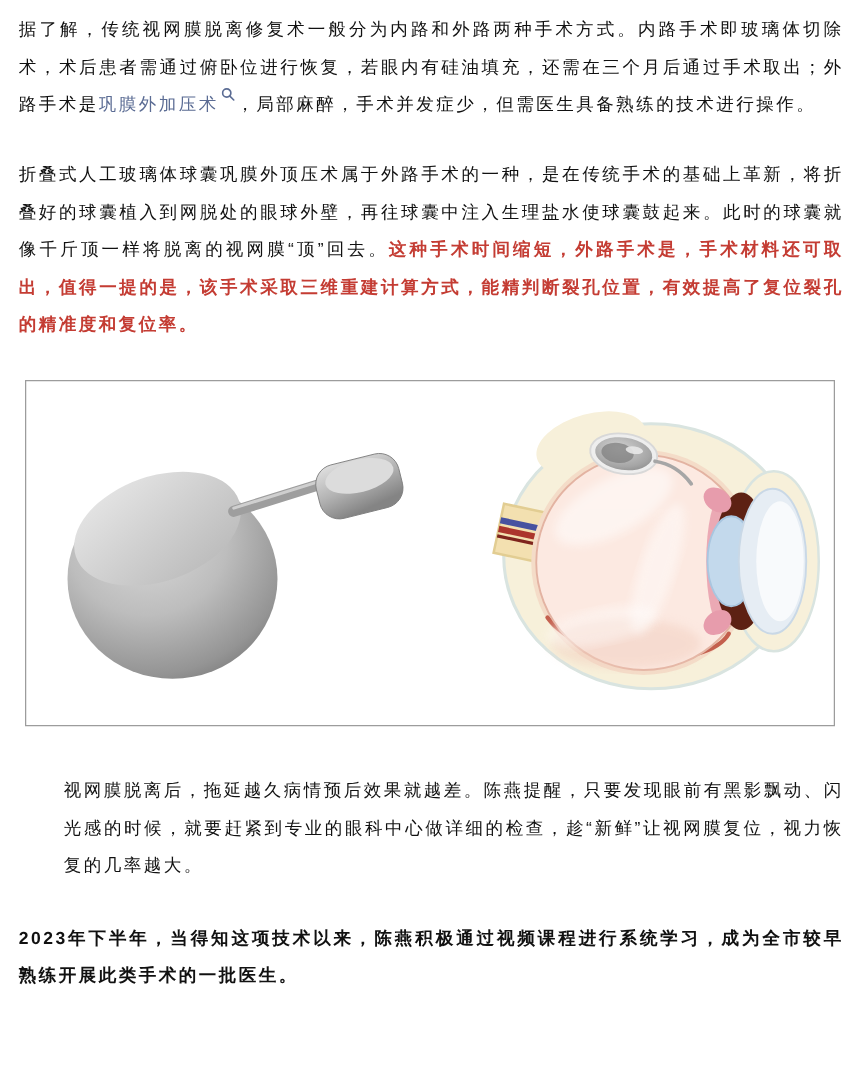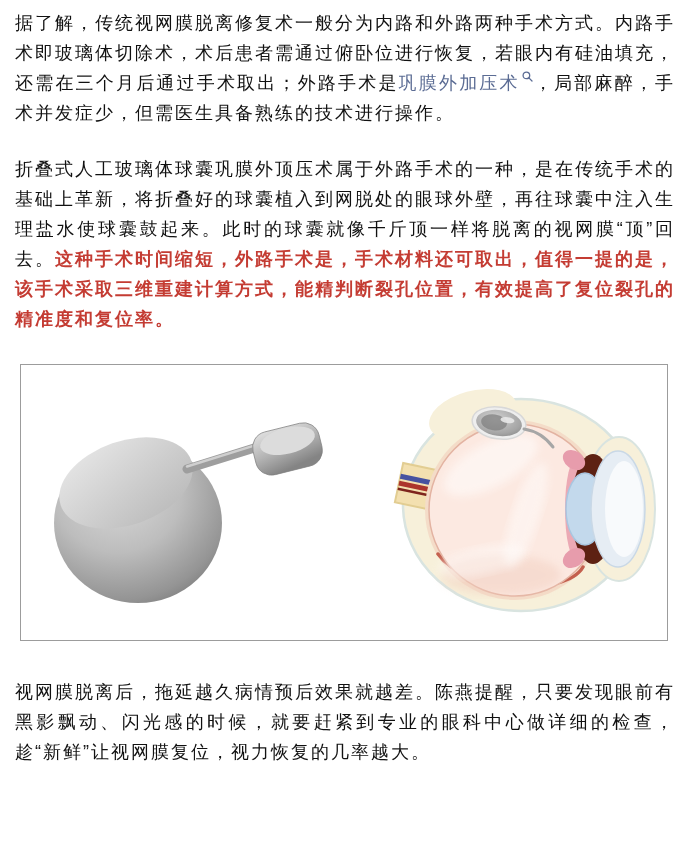--- a/index.html
+++ b/index.html
@@ -10,21 +10,21 @@
   }
   html,body{margin:0;padding:0;background:#ffffff;}
   body{
     width:690px;height:867px;overflow:hidden;
     font-family:"Liberation Sans","DejaVu Sans",sans-serif;
     color:var(--body-text);
   }
   .article{padding:8px 15px 0 15px;}
   .para{
     margin:0 0 26px 0;
-    font-size:18px;
+    font-size:14px;
     line-height:30px;
     letter-spacing:2px;
     text-align:justify;
     color:var(--body-text);
   }
   .entity-link{
     color:var(--link);
     text-decoration:none;
     cursor:pointer;
     white-space:nowrap;
@@ -43,21 +43,21 @@
   .figure{
     margin:30px 0 36px 5px;
     width:646px;height:275px;
     border:1px solid var(--figure-border);
     background:#ffffff;
     padding:0;
     box-sizing:content-box;
   }
   .figure svg{display:block;}
   .para.bold{font-weight:700;margin-bottom:0;}
-  .para.last-normal{margin-bottom:28px;}
+  .para.last-normal{margin-bottom:28px;margin-left:36px;}
 </style>
 </head>
 <body>
 
 <div class="article">
 
   <p class="para"><span>据了解，传统视网膜脱离修复术一般分为内路和外路两种手术方式。内路手术即玻璃体切除术，术后患者需通过俯卧位进行恢复，若眼内有硅油填充，还需在三个月后通过手术取出；外路手术是</span><a class="entity-link"><span>巩膜外加压术</span><span class="sup-icon"><svg width="11" height="11" viewBox="0 0 11 11">
             <circle cx="4.4" cy="4.4" r="3.3" fill="none" stroke="currentColor" stroke-width="1.3"></circle>
             <line x1="6.9" y1="6.9" x2="10" y2="10" stroke="currentColor" stroke-width="1.3" stroke-linecap="round"></line>
           </svg></span></a><span>，局部麻醉，手术并发症少，但需医生具备熟练的技术进行操作。</span></p>
@@ -139,14 +139,15 @@
           <ellipse cx="-5" cy="0" rx="13" ry="8" fill="#808080" opacity="0.75"></ellipse>
           <ellipse cx="8" cy="-4" rx="7" ry="3" fill="#e8e8e8" opacity="0.9"></ellipse>
         </g>
         <path d="M503,64 C516,66 526,74 532,82" fill="none" stroke="#a6a6a6" stroke-width="3" stroke-linecap="round"></path>
       </g>
     </svg>
   </figure>
 
   <p class="para last-normal"><span>视网膜脱离后，拖延越久病情预后效果就越差。陈燕提醒，只要发现眼前有黑影飘动、闪光感的时候，就要赶紧到专业的眼科中心做详细的检查，趁“新鲜”让视网膜复位，视力恢复的几率越大。</span></p>
 
+  <p class="para bold"><span>2023年下半年，当得知这项技术以来，陈燕积极通过视频课程进行系统学习，成为全市较早熟练开展此类手术的一批医生。</span></p>
 
 </div>
 
 </body></html>

